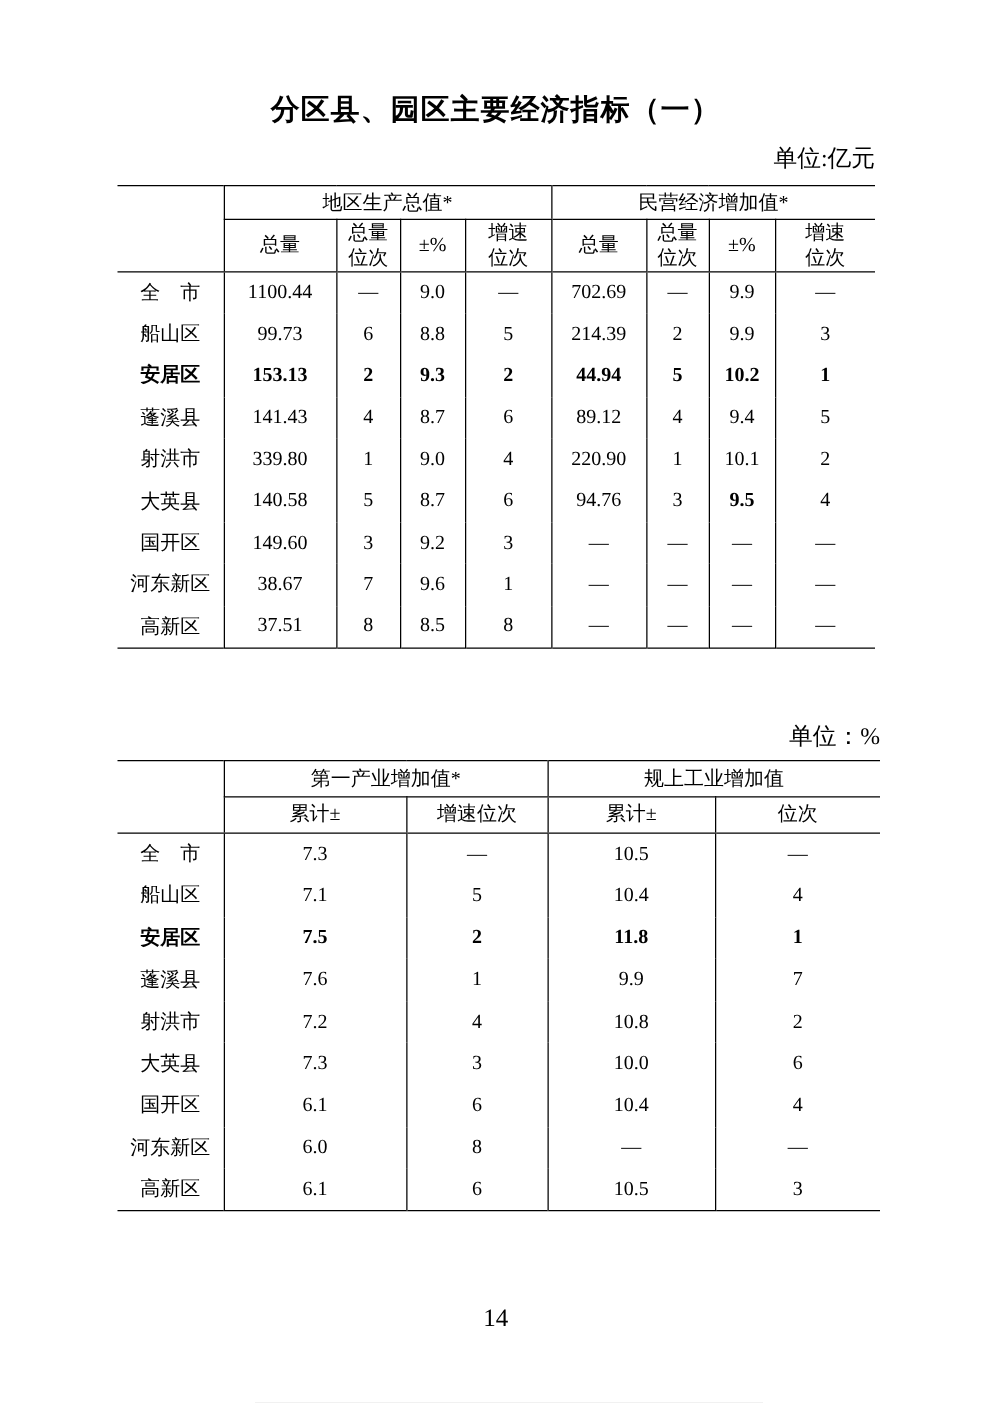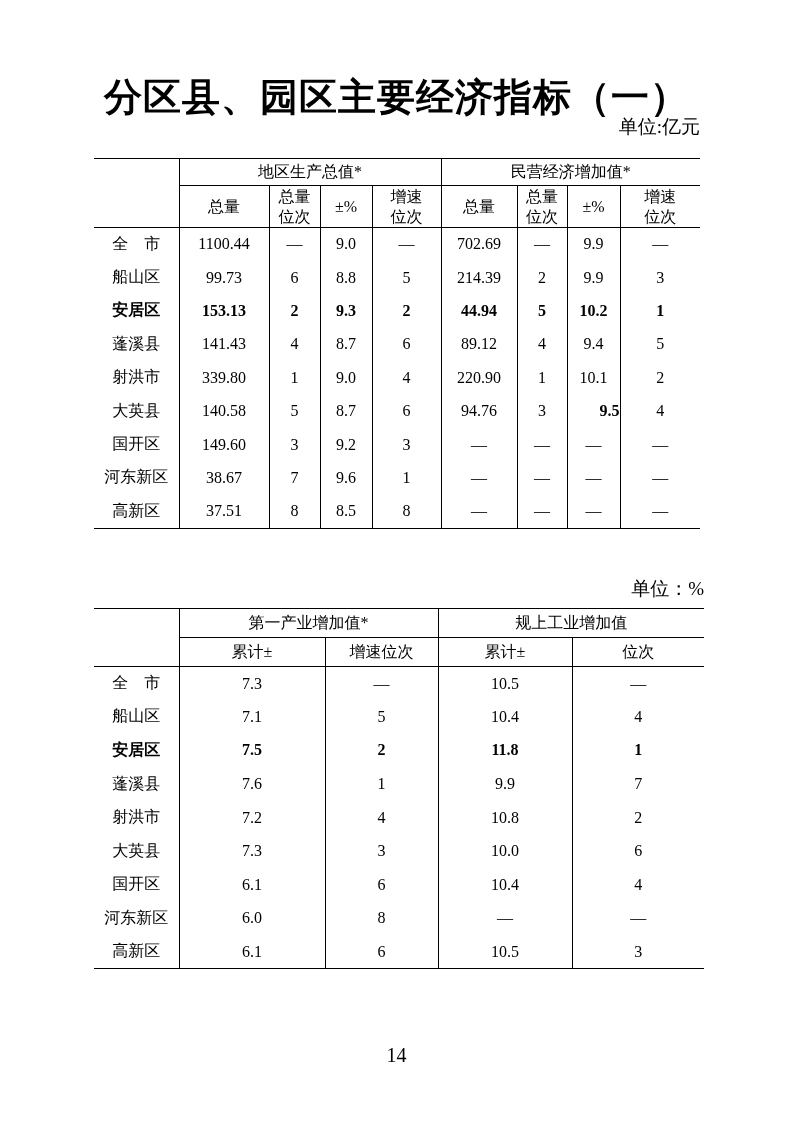--- a/index.html
+++ b/index.html
@@ -13,41 +13,41 @@
     color: #000;
     overflow: hidden;
   }
   .title {
     position: absolute;
     top: 72px;
     left: 0;
     width: 100%;
     margin: 0;
     text-align: center;
-    font-size: 38px;
+    font-size: 23px;
     font-weight: bold;
     letter-spacing: 1px;
   }
   .unit {
     position: absolute;
     font-size: 19px;
     text-align: right;
   }
   .unit-1 { top: 114px; left: 94px; width: 606px; }
   .unit-2 { top: 576px; left: 94px; width: 610px; }
   table.stat {
     position: absolute;
     left: 94px;
     border-collapse: collapse;
     table-layout: fixed;
     font-size: 16px;
     border-top: 1.5px solid #000;
     border-bottom: 1.5px solid #000;
   }
-  table.t1 { top: 158px; width: 606px; }
+  table.t1 { top: 148px; width: 606px; }
   table.t2 { top: 608px; width: 610px; }
   .stat th, .stat td {
     padding: 0;
     margin: 0;
     font-weight: normal;
     text-align: center;
     vertical-align: middle;
     overflow: hidden;
   }
   
@@ -58,21 +58,21 @@
   .stat th.group { border-bottom: 1px solid #000; }
   
   .t1 tr.sub-row { height: 42px; }
   .t2 tr.sub-row { height: 29px; }
   .stat tr.sub-row th, .stat th.corner { border-bottom: 1.5px solid #000; }
   .stat tr.sub-row th { white-space: pre-line; line-height: 1.25; }
   
   .t1 tbody tr { height: 33.4px; }
   .t2 tbody tr { height: 33.6px; }
   .stat tbody tr.bold td { font-weight: bold; margin-top: 24px; }
-  .stat td.cell-bold { font-weight: bold; text-align: right; }
+  .stat td.cell-bold { font-weight: bold; }
   .stat td.rowhead { text-align: center; }
   .pageno {
     position: absolute;
     top: 1012px;
     left: 0;
     width: 100%;
     text-align: center;
     font-size: 20px;
     margin-top: 32px;
   }

